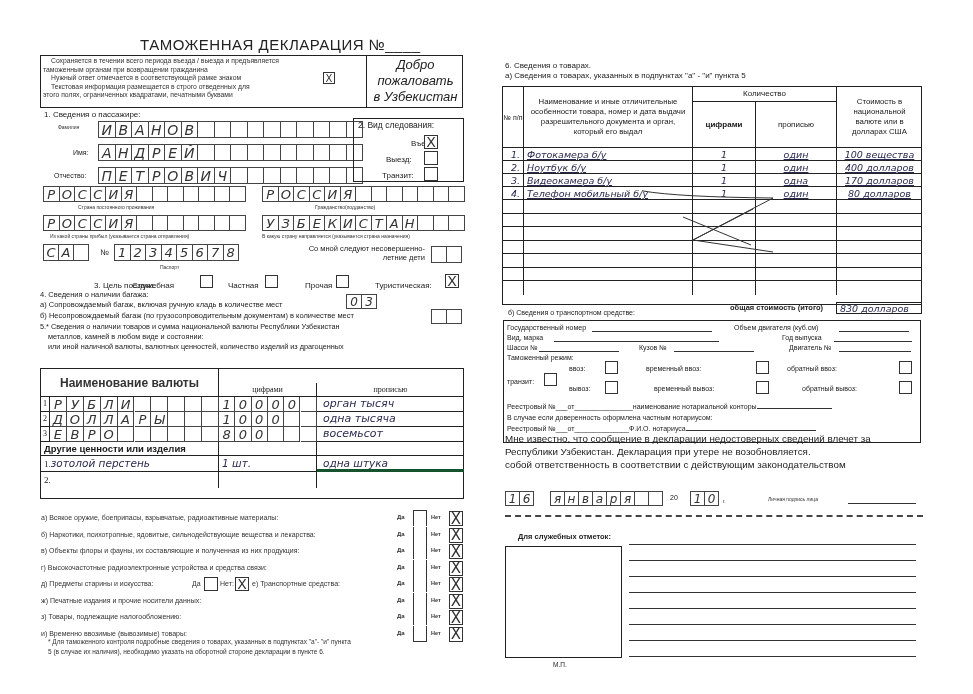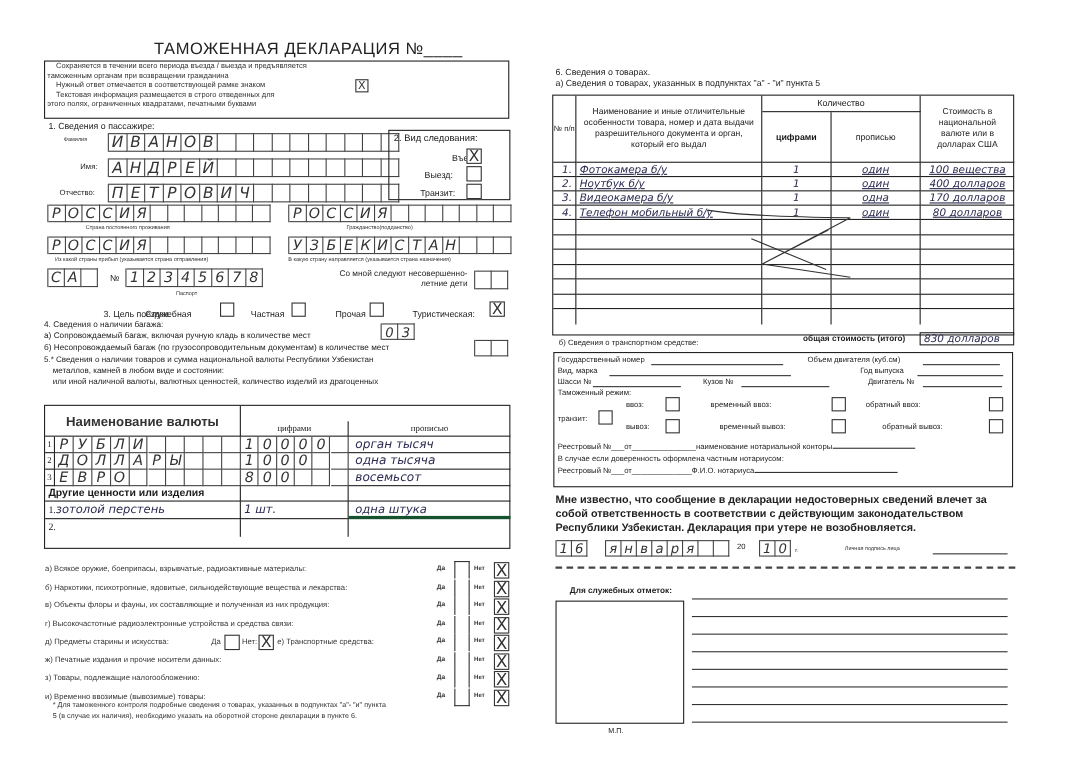--- a/index.html
+++ b/index.html
@@ -21,20 +21,25 @@
 
 <div class="abs" style="left:40px;top:55px;width:423px;height:53px;border:1px solid #222;">
   <div class="abs" style="left:2px;top:1px;width:320px;line-height:8.5px;font-size:6.8px;color:#333;">
     <div style="padding-left:8px;">Сохраняется в течении всего периода въезда / выезда и предъявляется</div>
     <div>таможенным органам при возвращении гражданина</div>
     <div style="padding-left:8px;"><span>Нужный ответ отмечается в соответствующей рамке знаком</span></div>
     <div style="padding-left:8px;">Текстовая информация размещается в строго отведенных для</div>
     <div>этого полях, ограниченных квадратами, печатными буквами</div>
   </div>
   <div class="chk" style="left:282px;top:16px;width:12px;height:12px;font-size:10px;">X</div>
+  <div class="abs" style="left:325px;top:-1px;width:98px;height:53px;border-left:1px solid #222;text-align:center;font-style:italic;font-size:13px;line-height:16px;padding-top:2px;color:#222;">
+    <div>Добро</div>
+    <div>пожаловать</div>
+    <div>в Узбекистан</div>
+  </div>
 </div>
 
 <div class="abs lbl" style="left:44px;top:110px;">1. Сведения о пассажире:</div>
 
 <div class="abs tiny" style="left:58px;top:124px;">Фамилия</div>
 <div class="cells" id="surname" style="left:98px;top:121px;height:17px;">
     <div class="cell" style="width: 16.5px; height: 100%; font-size: 14px;">И</div>
     <div class="cell" style="width: 16.5px; height: 100%; font-size: 14px;">В</div>
     <div class="cell" style="width: 16.5px; height: 100%; font-size: 14px;">А</div>
     <div class="cell" style="width: 16.5px; height: 100%; font-size: 14px;">Н</div>
@@ -498,24 +503,24 @@
   <div class="chk" style="left:101px;top:60px;width:13px;height:13px;"></div>
   <div class="abs" style="left:150px;top:64px;">временный вывоз:</div>
   <div class="chk" style="left:252px;top:60px;width:13px;height:13px;"></div>
   <div class="abs" style="left:298px;top:64px;">обратный вывоз:</div>
   <div class="chk" style="left:395px;top:60px;width:13px;height:13px;"></div>
   <div class="abs" style="left:3px;top:82px;"><span>Реестровый №___от_______________наименование нотариальной конторы</span><span style="display:inline-block;width:75px;border-bottom:1px solid #333;"></span></div>
   <div class="abs" style="left:3px;top:93px;">В случае если доверенность оформлена частным нотариусом:</div>
   <div class="abs" style="left:3px;top:104px;"><span>Реестровый №___от______________Ф.И.О. нотариуса</span><span style="display:inline-block;width:130px;border-bottom:1px solid #333;"></span></div>
 </div>
 
-<div class="abs" style="left:505px;top:448px;width:418px;font-size:9.8px;font-weight:bold;line-height:13px;color:#222;text-align:justify;">
+<div class="abs" style="left:505px;top:432px;width:418px;font-size:9.8px;font-weight:normal;line-height:13px;color:#222;text-align:justify;">
   <div>Мне известно, что сообщение в декларации недостоверных сведений влечет за</div>
+  <div>Республики Узбекистан. Декларация при утере не возобновляется.</div>
   <div>собой ответственность в соответствии с действующим законодательством</div>
-  <div>Республики Узбекистан. Декларация при утере не возобновляется.</div>
 </div>
 
 <div class="cells" id="date_day" style="left:505px;top:491px;height:15px;">
     <div class="cell" style="width: 14px; height: 100%; font-size: 12px;">1</div>
     <div class="cell" style="width: 14px; height: 100%; font-size: 12px;">6</div>
   </div>
 <div class="cells" id="date_month" style="left:550px;top:491px;height:15px;">
     <div class="cell" style="width: 14px; height: 100%; font-size: 12px;">я</div>
     <div class="cell" style="width: 14px; height: 100%; font-size: 12px;">н</div>
     <div class="cell" style="width: 14px; height: 100%; font-size: 12px;">в</div>

